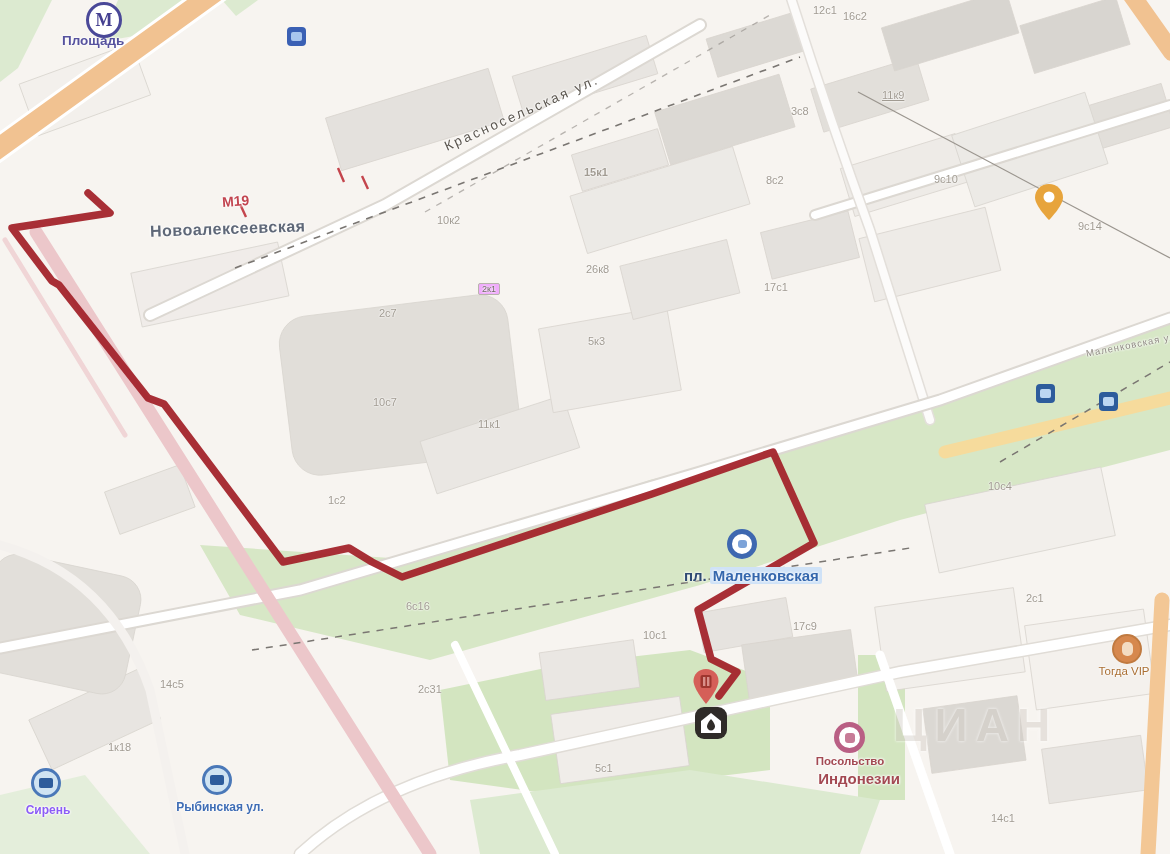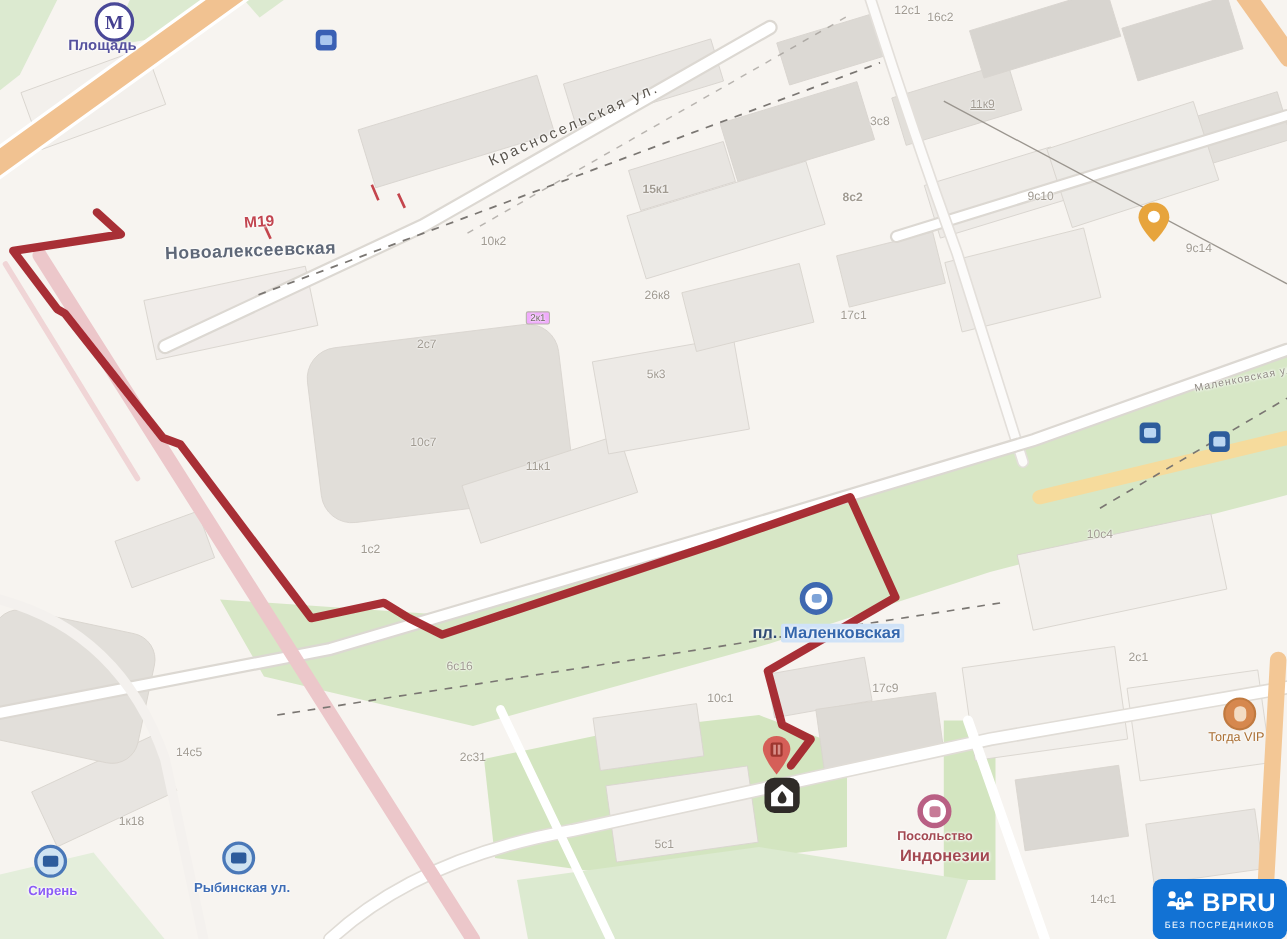--- a/index.html
+++ b/index.html
@@ -111,20 +111,21 @@
       <path d="M425,212 L770,15" stroke="#8d8984" stroke-width="1.3" stroke-dasharray="6 7" opacity=".6"></path>
       <path d="M252,650 L910,548" stroke="#7a7672" stroke-width="1.5" stroke-dasharray="7 7"></path>
       <path d="M1000,462 L1170,362" stroke="#7a7672" stroke-width="1.5" stroke-dasharray="7 7"></path>
       <path d="M858,92 L1170,258" stroke="#9a958e" stroke-width="1.2"></path>
       <path d="M338,168 l6,14 M362,176 l6,13 M240,204 l6,13" stroke="#c4454d" stroke-width="2.4"></path>
     </g>
 
     <polyline fill="none" stroke-width="7.5" opacity="0.95" stroke-linejoin="round" stroke-linecap="round" points="88,193 110,213 12,228 52,281 59,285 148,398 164,404 283,562 349,548 372,562 402,577 652,494 773,452 814,543 698,610 711,659 737,672 719,696" stroke="#a3242b"></polyline>
   </svg>
 
+  <div id="watermark" class="lbl" style="left:893px;top:698px;">ЦИАН</div>
 
   <div class="lbl" style="left:62px;top:33px;font-size:13.5px;font-weight:bold;color:#56529e;">Площадь</div>
 
   <div class="lbl" style="left:150px;top:220px;font-size:16px;font-weight:bold;color:#5f6878;letter-spacing:.5px;transform:rotate(-2deg);">Новоалексеевская</div>
 
   <div class="lbl" style="left:222px;top:193px;font-size:14px;font-weight:bold;color:#c24550;transform:rotate(-4deg);">М19</div>
 
   <div class="lbl" style="left:442px;top:140px;font-size:13.5px;color:#5a554e;letter-spacing:2.5px;transform:rotate(-24deg);transform-origin:left top;">Красносельская ул.</div>
 
   <div class="lbl" style="left:1085px;top:348px;font-size:9.5px;color:#8f8a82;letter-spacing:1px;transform:rotate(-11deg);transform-origin:left top;">Маленковская ул.</div>
@@ -137,21 +138,21 @@
   <div class="lbl" style="left:798px;top:755px;width:104px;text-align:center;font-size:11.5px;font-weight:bold;color:#a34952;">Посольство</div>
   <div class="lbl" style="left:800px;top:770px;width:100px;text-align:right;font-size:15px;font-weight:bold;color:#a34952;">Индонезии</div>
   <div class="lbl" style="left:1078px;top:665px;width:92px;text-align:center;font-size:11.5px;font-weight:normal;color:#aa6f33;">Тогда VIP</div>
 
   <div class="lbl" style="left:18px;top:803px;width:60px;text-align:center;font-size:12px;font-weight:bold;color:#8b5cf6;">Сирень</div>
   <div class="lbl" style="left:160px;top:800px;width:120px;text-align:center;font-size:12px;font-weight:bold;color:#3f6db5;">Рыбинская ул.</div>
 
   <div class="hn" style="left:437px;top:214px;">10к2</div>
   <div class="hn" style="left:584px;top:166px;font-weight:bold;">15к1</div>
   <div class="hn" style="left:586px;top:263px;">26к8</div>
-  <div class="hn" style="left:766px;top:174px;font-weight:bold;">8с2</div>
+  <div class="hn" style="left:766px;top:174px;">8с2</div>
   <div class="hn" style="left:764px;top:281px;">17с1</div>
   <div class="hn" style="left:791px;top:105px;">3с8</div>
   <div class="hn" style="left:882px;top:89px;text-decoration:underline;">11к9</div>
   <div class="hn" style="left:934px;top:173px;">9с10</div>
   <div class="hn" style="left:1078px;top:220px;">9с14</div>
   <div class="hn" style="left:813px;top:4px;">12с1</div>
   <div class="hn" style="left:379px;top:307px;">2с7</div>
   <div class="hn" style="left:373px;top:396px;">10с7</div>
   <div class="hn" style="left:478px;top:418px;">11к1</div>
   <div class="hn" style="left:588px;top:335px;">5к3</div>
@@ -213,29 +214,14 @@
     <rect x="12" y="9" width="2.4" height="9" fill="#d98f89"></rect>
     <rect x="16" y="9" width="2.4" height="9" fill="#d98f89"></rect>
   </svg>
 
   <svg class="pin" style="left:694px;top:706px;" width="34" height="34" viewBox="0 0 34 34">
     <rect x="1" y="1" width="32" height="32" rx="9" fill="#2f2b28"></rect>
     <path d="M17 7 L27 15 L27 27 L7 27 L7 15 Z" fill="#ffffff"></path>
     <path d="M17 13 C17 13 21 17.5 21 20.3 C21 22.9 19.2 24.5 17 24.5 C14.8 24.5 13 22.9 13 20.3 C13 17.5 17 13 17 13 Z" fill="#2f2b28"></path>
   </svg>
 
-  <div id="bpru-badge">
-    <div id="bpru-top">
-      <svg width="30" height="26" viewBox="0 0 30 28">
-        <circle cx="7" cy="6" r="3.5" fill="#fff"></circle>
-        <path d="M2 17 a5 5 0 0 1 10 0 Z" fill="#fff"></path>
-        <circle cx="23" cy="6" r="3.5" fill="#fff"></circle>
-        <path d="M18 17 a5 5 0 0 1 10 0 Z" fill="#fff"></path>
-        <path d="M13 13 v-2 a2 2 0 0 1 4 0 v2" stroke="#fff" stroke-width="1.6" fill="none"></path>
-        <rect x="10.8" y="13" width="8.4" height="7.5" rx="1.5" fill="#fff"></rect>
-        <circle cx="15" cy="16.6" r="1.2" fill="#1272d4"></circle>
-      </svg>
-      <span id="bpru-title">BPRU</span>
-    </div>
-    <div id="bpru-sub">БЕЗ ПОСРЕДНИКОВ</div>
-  </div>
 
 </div>
 
 </body></html>

